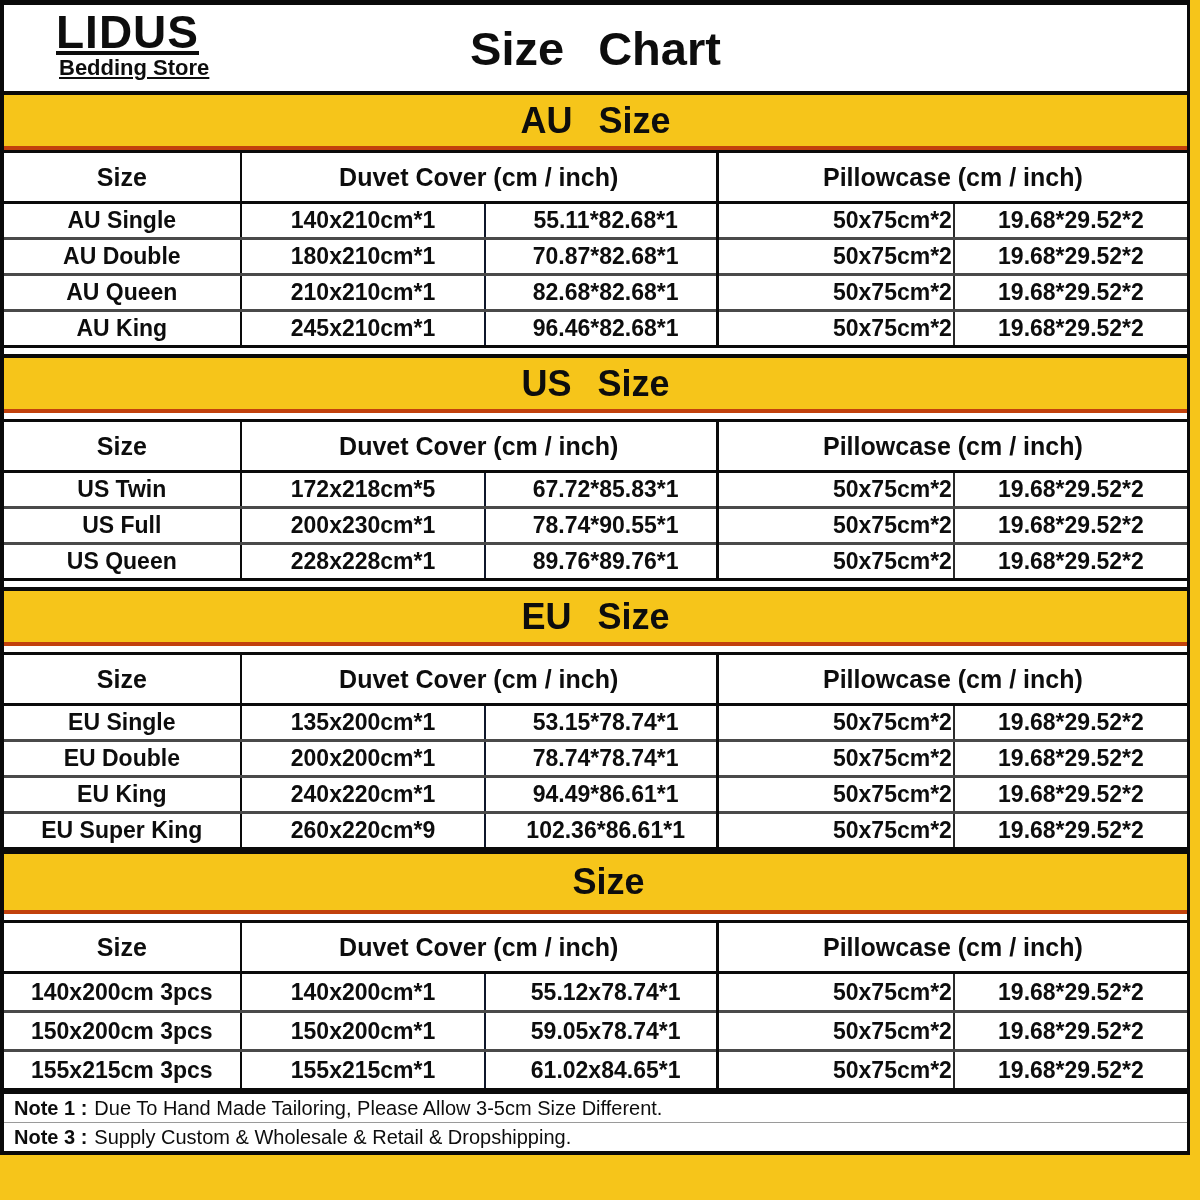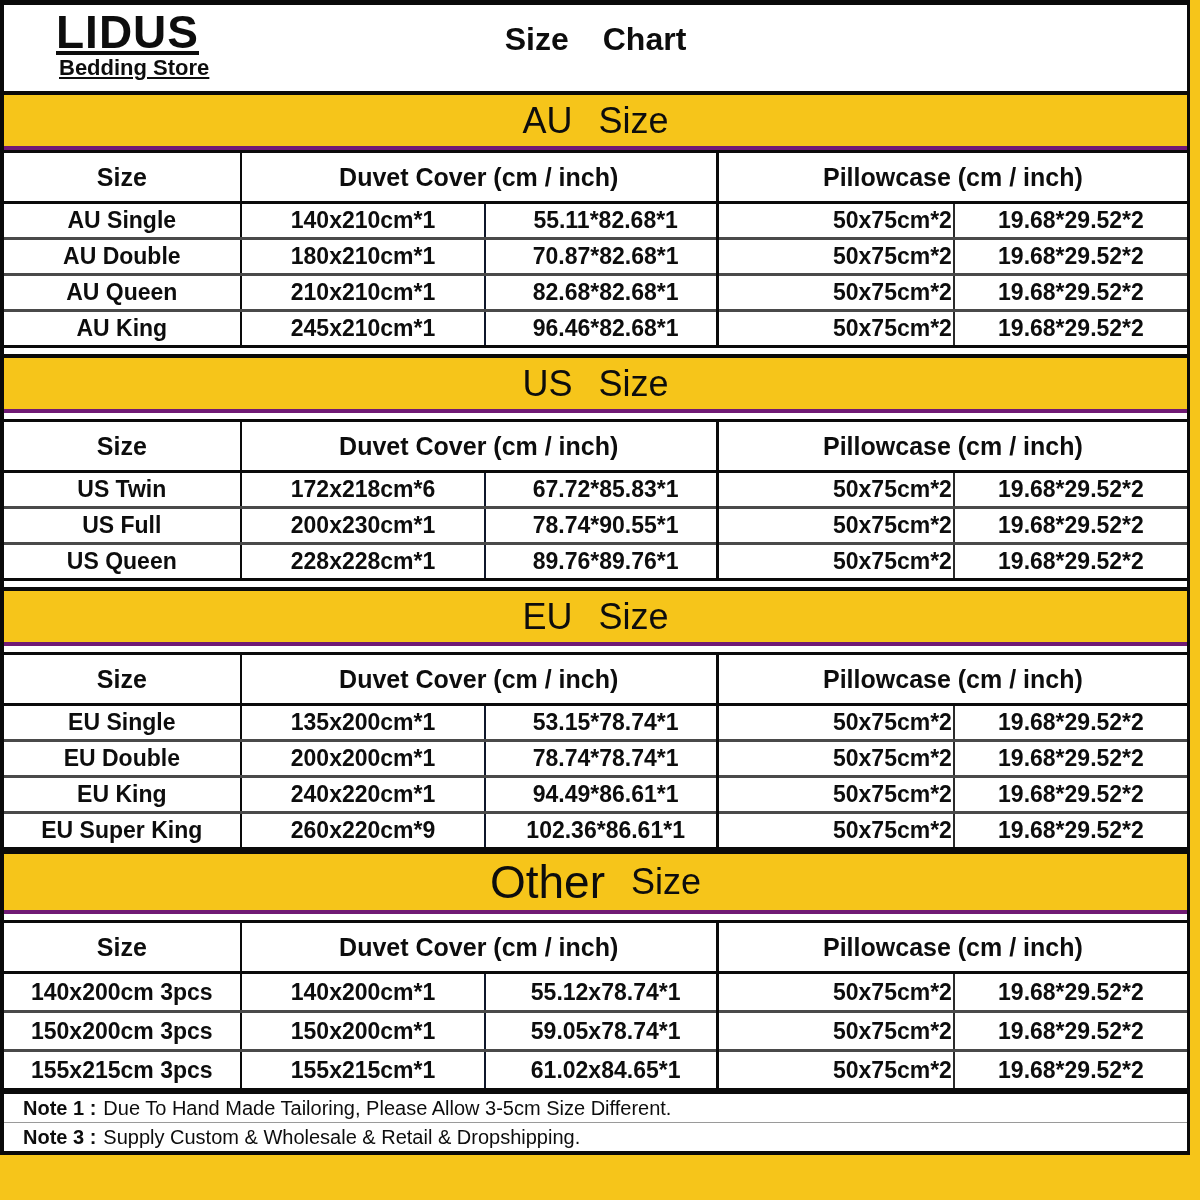--- a/index.html
+++ b/index.html
@@ -22,31 +22,31 @@
     height: 86px;
     border-top: 5px solid #0a0a0a;
     position: relative;
     background: #ffffff;
   }
   .logo { position: absolute; left: 52px; top: 4px; line-height: 1; text-decoration: underline; }
   .logo-name { font-size: 46px; font-weight: bold; letter-spacing: 1px; }
   .logo-tagline { font-size: 22px; font-weight: bold; margin-top: 2px; margin-left: 3px; }
   .page-title {
     position: absolute; left: 0; right: 0; top: 16px;
-    text-align: center; font-size: 32px; font-weight: bold;
+    text-align: center; font-size: 47px; font-weight: bold;
   }
   .page-title .w2 { margin-left: 34px; }
   
   .banner {
     height: 51px;
     border-top: 4px solid #0a0a0a;
-    border-bottom: 4px solid #701a75;
+    border-bottom: 4px solid #c2410c;
     background: #f6c51a;
     display: flex; align-items: center; justify-content: center;
-    font-weight: normal; font-size: 36px;
+    font-weight: bold; font-size: 36px;
   }
   .banner .w2 { margin-left: 26px; }
   .section-other .banner { height: 56px; }
   .section-other .banner .w1 { font-size: 46px; }
   .gap { height: 6px; background: #ffffff; }
   
   table.size-table {
     width: 100%;
     border-collapse: collapse;
     table-layout: fixed;
@@ -74,21 +74,21 @@
   table.size-table td:nth-child(4) { border-right: 2px solid #2a2a2a; text-align: right; }
   .section-other table.size-table td { height: 34px; }
   
   .notes {
     border-top: 3px solid #0a0a0a;
     border-bottom: 4px solid #0a0a0a;
     background: #ffffff;
   }
   .note-row {
     height: 28px; display: flex; align-items: center;
-    padding-left: 19px; font-size: 20px;
+    padding-left: 10px; font-size: 20px;
     border-top: 1px solid #9a9a9a;
   }
   .note-row:first-child { border-top: none; }
   .note-label { font-weight: bold; white-space: pre; }
   .note-text { margin-left: 7px; }
 </style>
 </head>
 <body>
 
 <div class="content">
@@ -174,21 +174,21 @@
       <thead>
         <tr>
           <th class="col-size">Size</th>
           <th class="col-duvet" colspan="2">Duvet Cover (cm / inch)</th>
           <th colspan="2">Pillowcase (cm / inch)</th>
         </tr>
       </thead>
       <tbody>
           <tr>
             <td>US Twin</td>
-            <td>172x218cm*6</td>
+            <td>172x218cm*5</td>
             <td>67.72*85.83*1</td>
             <td>50x75cm*2</td>
             <td>19.68*29.52*2</td>
           </tr>
           <tr>
             <td>US Full</td>
             <td>200x230cm*1</td>
             <td>78.74*90.55*1</td>
             <td>50x75cm*2</td>
             <td>19.68*29.52*2</td>
@@ -254,21 +254,20 @@
             <td>102.36*86.61*1</td>
             <td>50x75cm*2</td>
             <td>19.68*29.52*2</td>
           </tr>
         </tbody>
     </table>
   </div>
 
   <div class="size-section section-other">
     <div class="banner">
-      <span class="w1">Other</span>
         <span class="w2">Size</span>
     </div>
     <div class="gap"></div>
     <table class="size-table">
       <colgroup>
           <col style="width:20%">
           <col style="width:20.7%">
           <col style="width:19.6%">
           <col style="width:20%">
           <col style="width:19.7%">

